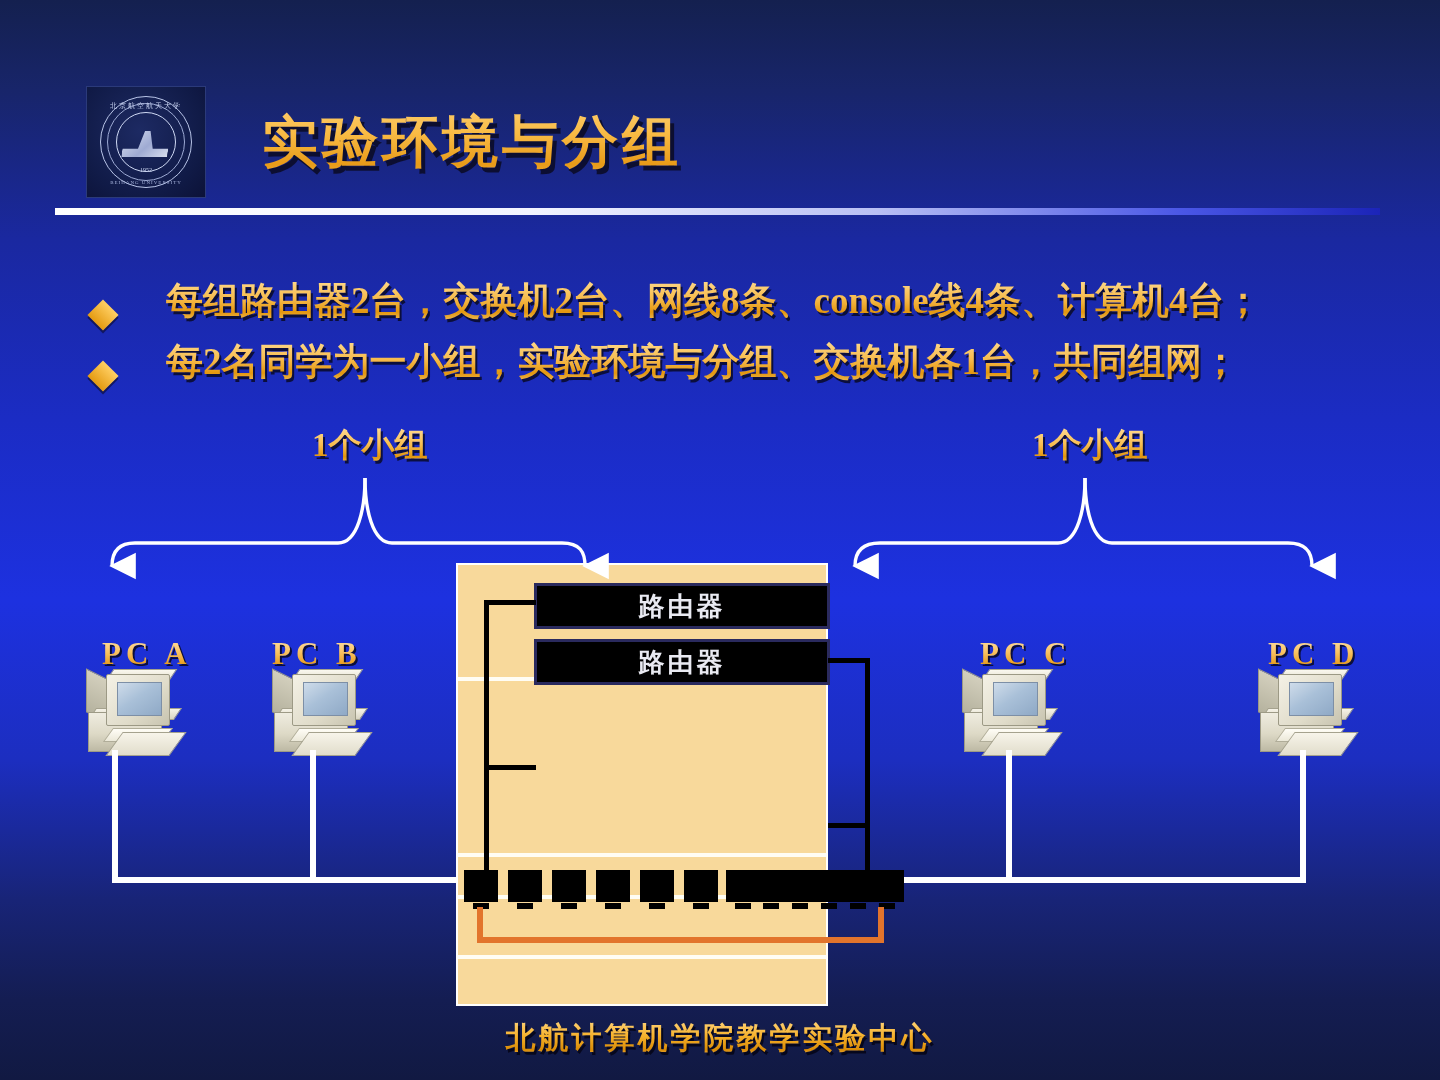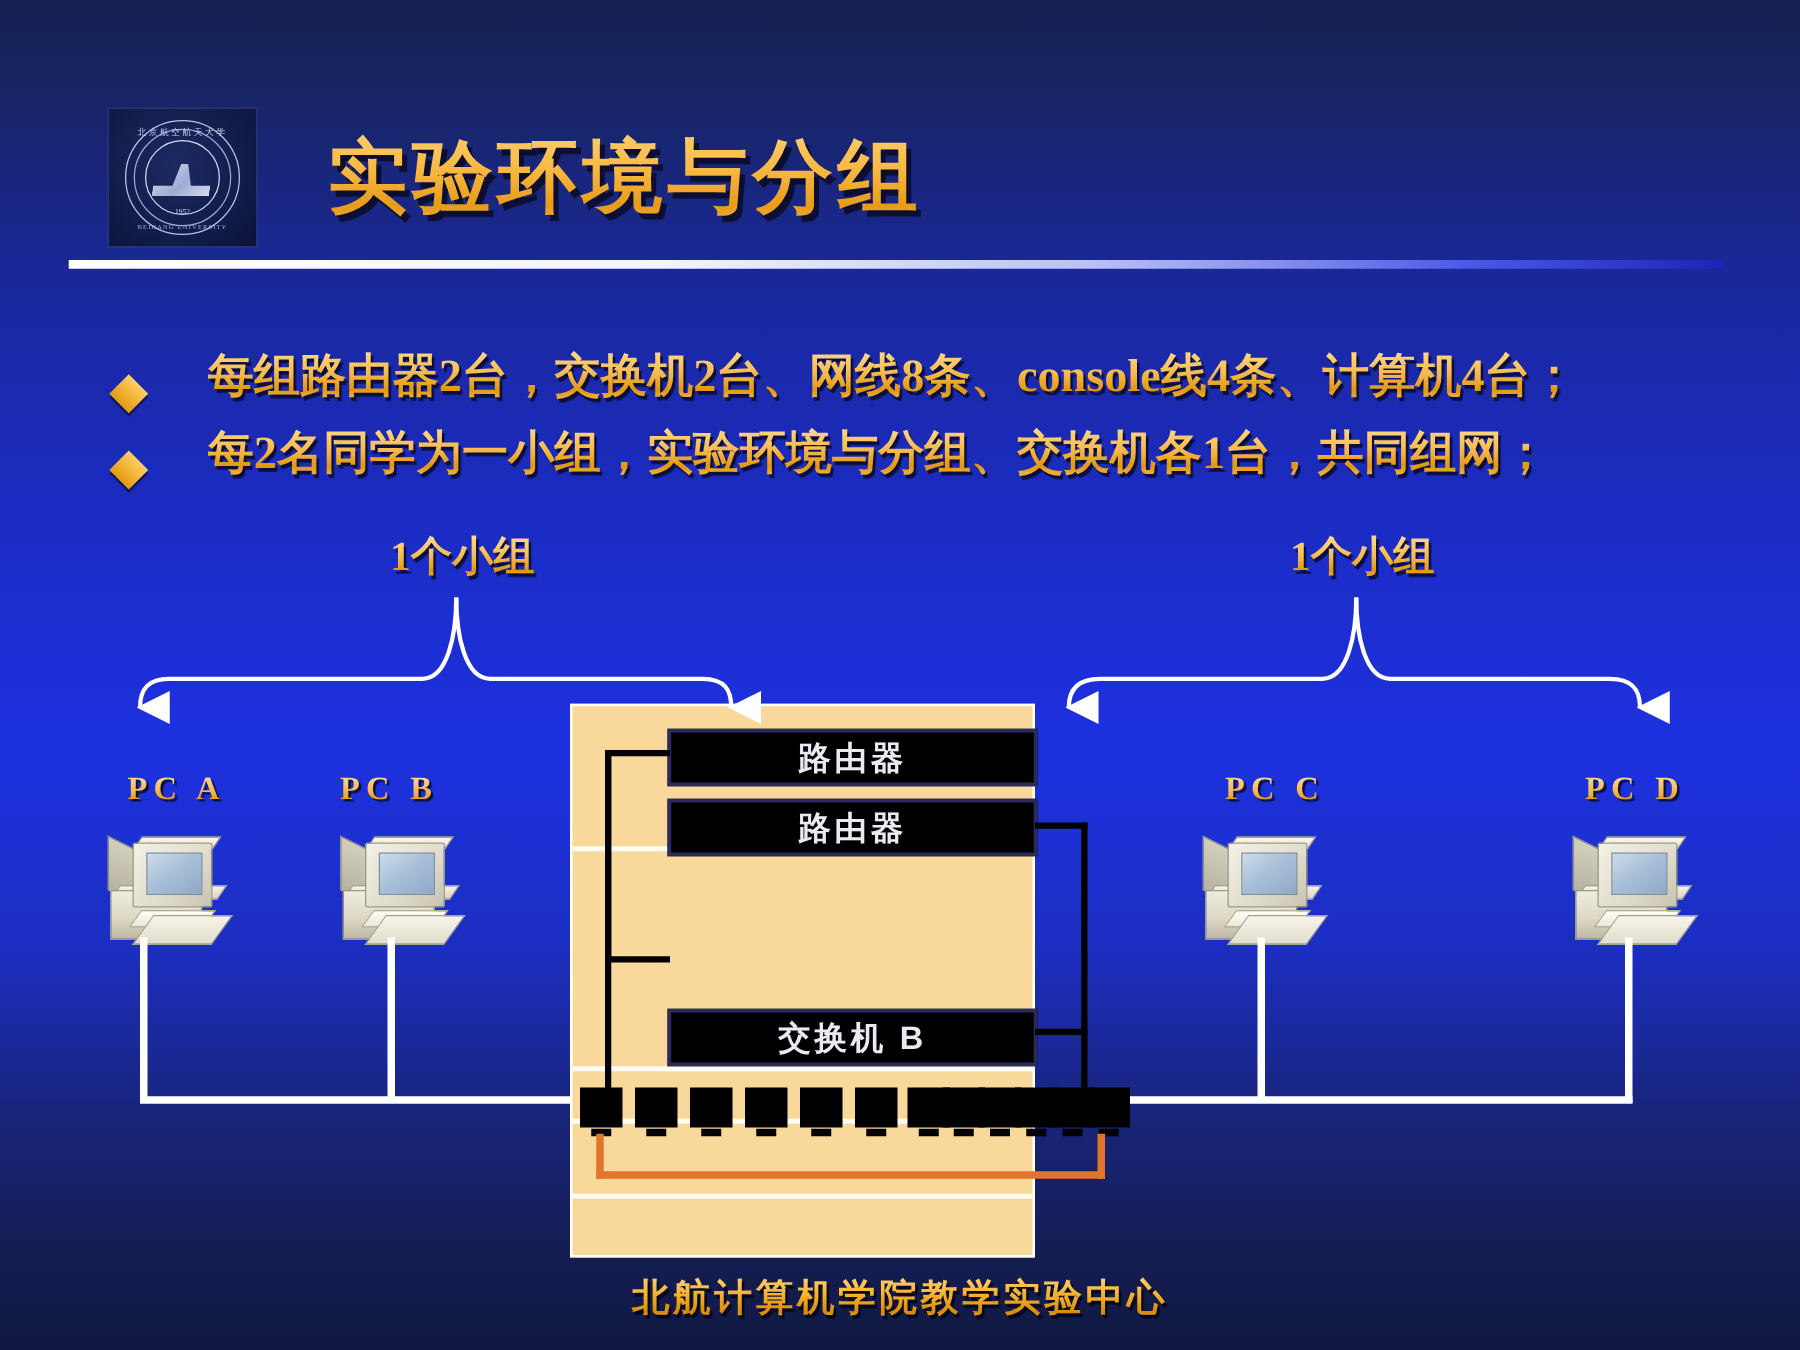--- a/index.html
+++ b/index.html
@@ -59,21 +59,21 @@
     position:absolute;left:0;right:0;bottom:12px;text-align:center;
     font-size:5px;letter-spacing:1px;color:#a9b6de;
   }
   .logo .yr{
     position:absolute;left:0;right:0;bottom:24px;text-align:center;
     font-size:6px;color:#cfd9f4;
   }
 
   .title{
     position:absolute;left:262px;top:86px;width:700px;height:112px;
-    font-size:64px;line-height:112px;font-weight:bold;letter-spacing:4px;
+    font-size:56px;line-height:112px;font-weight:bold;letter-spacing:4px;
     color:#f6b93b;
     background:linear-gradient(to bottom,#ffd98a 0%,#f9bb45 42%,#e89b18 70%,#f3c86b 100%);
     -webkit-background-clip:text;background-clip:text;-webkit-text-fill-color:transparent;
     text-shadow:none;
     filter:drop-shadow(4px 5px 0px rgba(10,10,35,.85));
     white-space:nowrap;
   }
   .rule{
     position:absolute;left:55px;top:208px;width:1325px;height:7px;
     background:linear-gradient(to right,#ffffff 0%,#f2f4ff 36%,#b9c0f4 62%,#4a57e6 85%,#1b24b8 100%);
@@ -101,25 +101,26 @@
     position:absolute;font-size:33px;font-weight:bold;white-space:nowrap;
     color:#f5bb46;
     background:linear-gradient(to bottom,#ffe3a6 0%,#f8bd50 48%,#e2960d 75%,#f7d285 100%);
     -webkit-background-clip:text;background-clip:text;-webkit-text-fill-color:transparent;
     filter:drop-shadow(2px 3px 0px rgba(8,8,30,.8));
   }
 
   
   .pclabel{
     position:absolute;font-family:"Liberation Serif","DejaVu Serif",serif;
-    font-size:26px;font-weight:bold;letter-spacing:5px;white-space:nowrap;
+    font-size:31px;font-weight:bold;letter-spacing:5px;white-space:nowrap;
     color:#f6c05a;
     background:linear-gradient(to bottom,#ffe6b4 0%,#f9c263 45%,#e79c1c 80%,#ffd98f 100%);
     -webkit-background-clip:text;background-clip:text;-webkit-text-fill-color:transparent;
     filter:drop-shadow(2px 2px 0px rgba(8,8,30,.85));
+    margin-top:20px;
   }
 
   
   .pc{position:absolute;width:96px;height:90px;}
   .pc .base{
     position:absolute;left:2px;top:44px;width:72px;height:38px;
     background:linear-gradient(to bottom,#efece0 0%,#ddd9c6 55%,#bdb9a4 100%);
     border:1px solid #9d9a86;
   }
   .pc .base-top{
@@ -290,21 +291,20 @@
   <div class="wcable" style="left:1300px;top:750px;width:6px;height:132px;"></div>
 
   <div class="rack">
     <div class="shelf" style="top:112px;"></div>
     <div class="shelf" style="top:288px;"></div>
     <div class="shelf" style="top:330px;"></div>
     <div class="shelf" style="top:390px;"></div>
 
     <div class="dev" style="left:76px;top:18px;width:296px;">路由器</div>
     <div class="dev" style="left:76px;top:74px;width:296px;">路由器</div>
-    <div class="dev" style="left:76px;top:242px;width:296px;">交换机 B</div>
 
     <div class="bcable" style="left:26px;top:35px;width:52px;height:5px;"></div>
     <div class="bcable" style="left:26px;top:35px;width:5px;height:170px;"></div>
     <div class="bcable" style="left:26px;top:200px;width:52px;height:5px;"></div>
 
     <div class="bcable" style="left:26px;top:40px;width:5px;height:280px;"></div>
     <div class="bcable" style="left:370px;top:93px;width:42px;height:5px;"></div>
     <div class="bcable" style="left:407px;top:93px;width:5px;height:228px;"></div>
     <div class="bcable" style="left:370px;top:258px;width:42px;height:5px;"></div>
 

